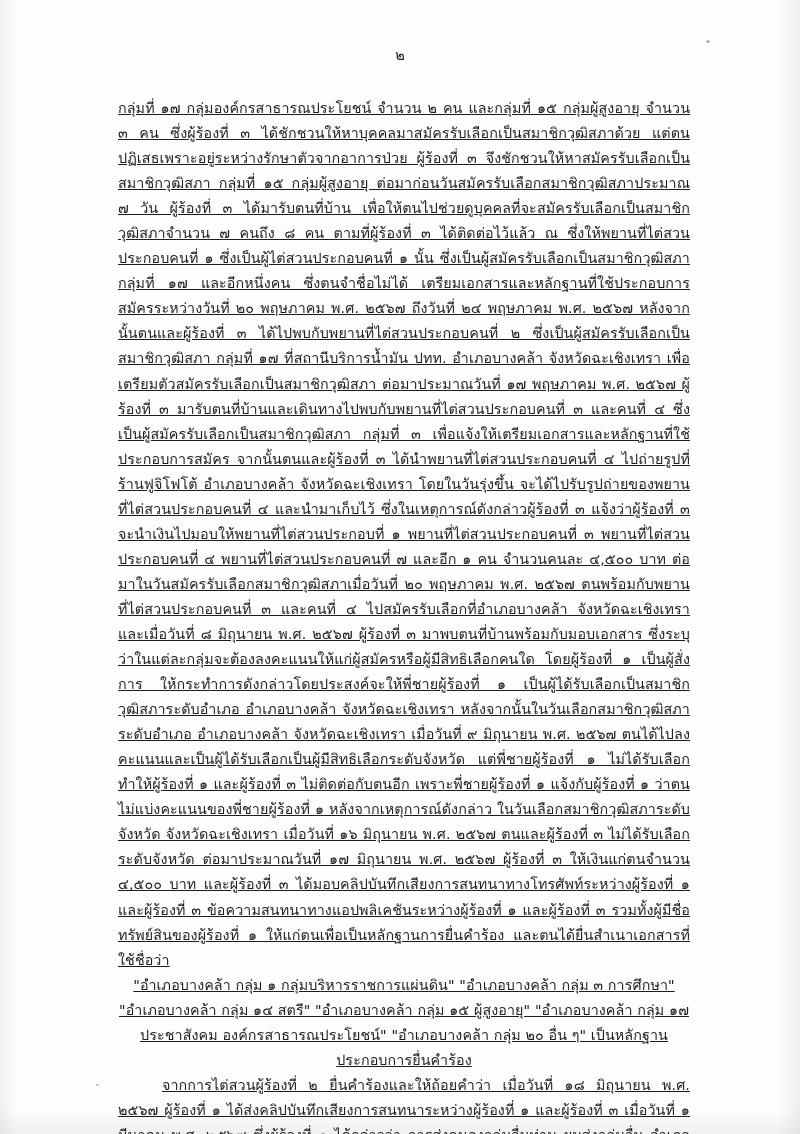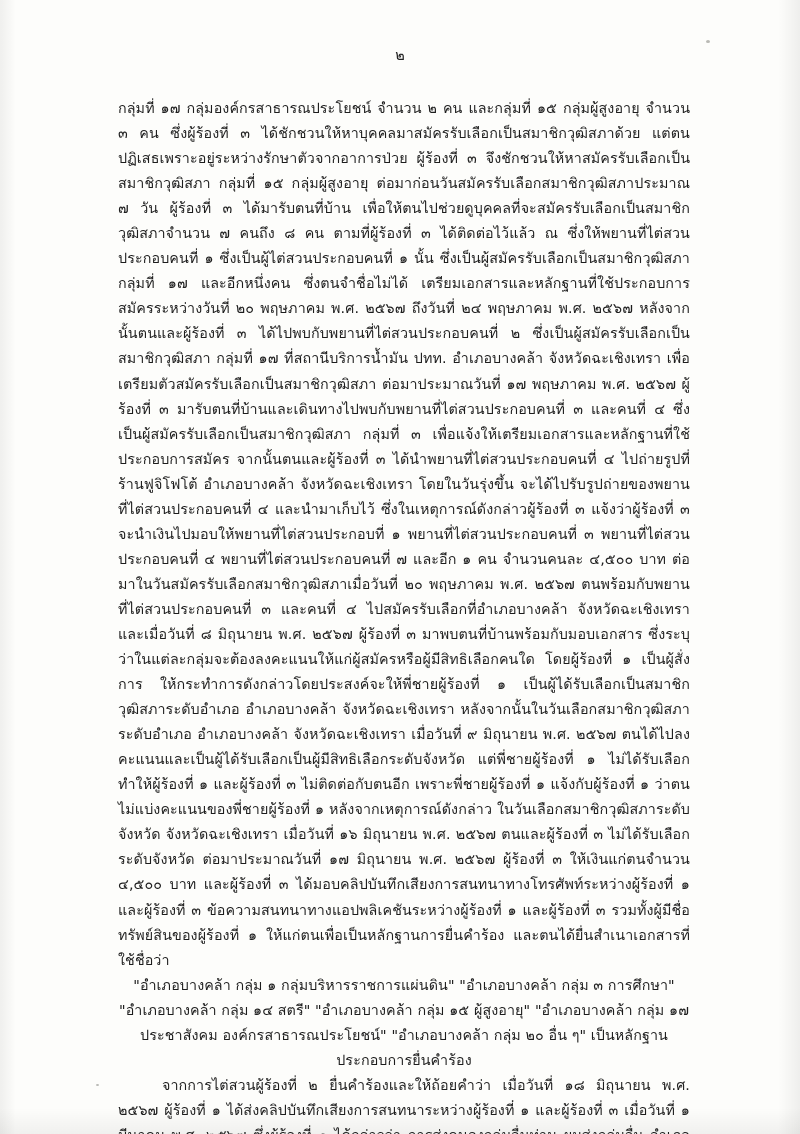--- a/index.html
+++ b/index.html
@@ -66,20 +66,21 @@
     font-size: 14.3px;
     line-height: 25.05px;
     text-align: justify;
     text-justify: inter-word;
     color: #1d1d1d;
     letter-spacing: 0.1px;
   }
   .body-text p {
     margin: 0;
     text-indent: 0;
+    text-decoration: underline;
   }
   .body-text p.indent {
     text-indent: 44px;
   }
   .quoted-line {
     display: block;
     text-align: center;
   }
 </style>
 </head>

